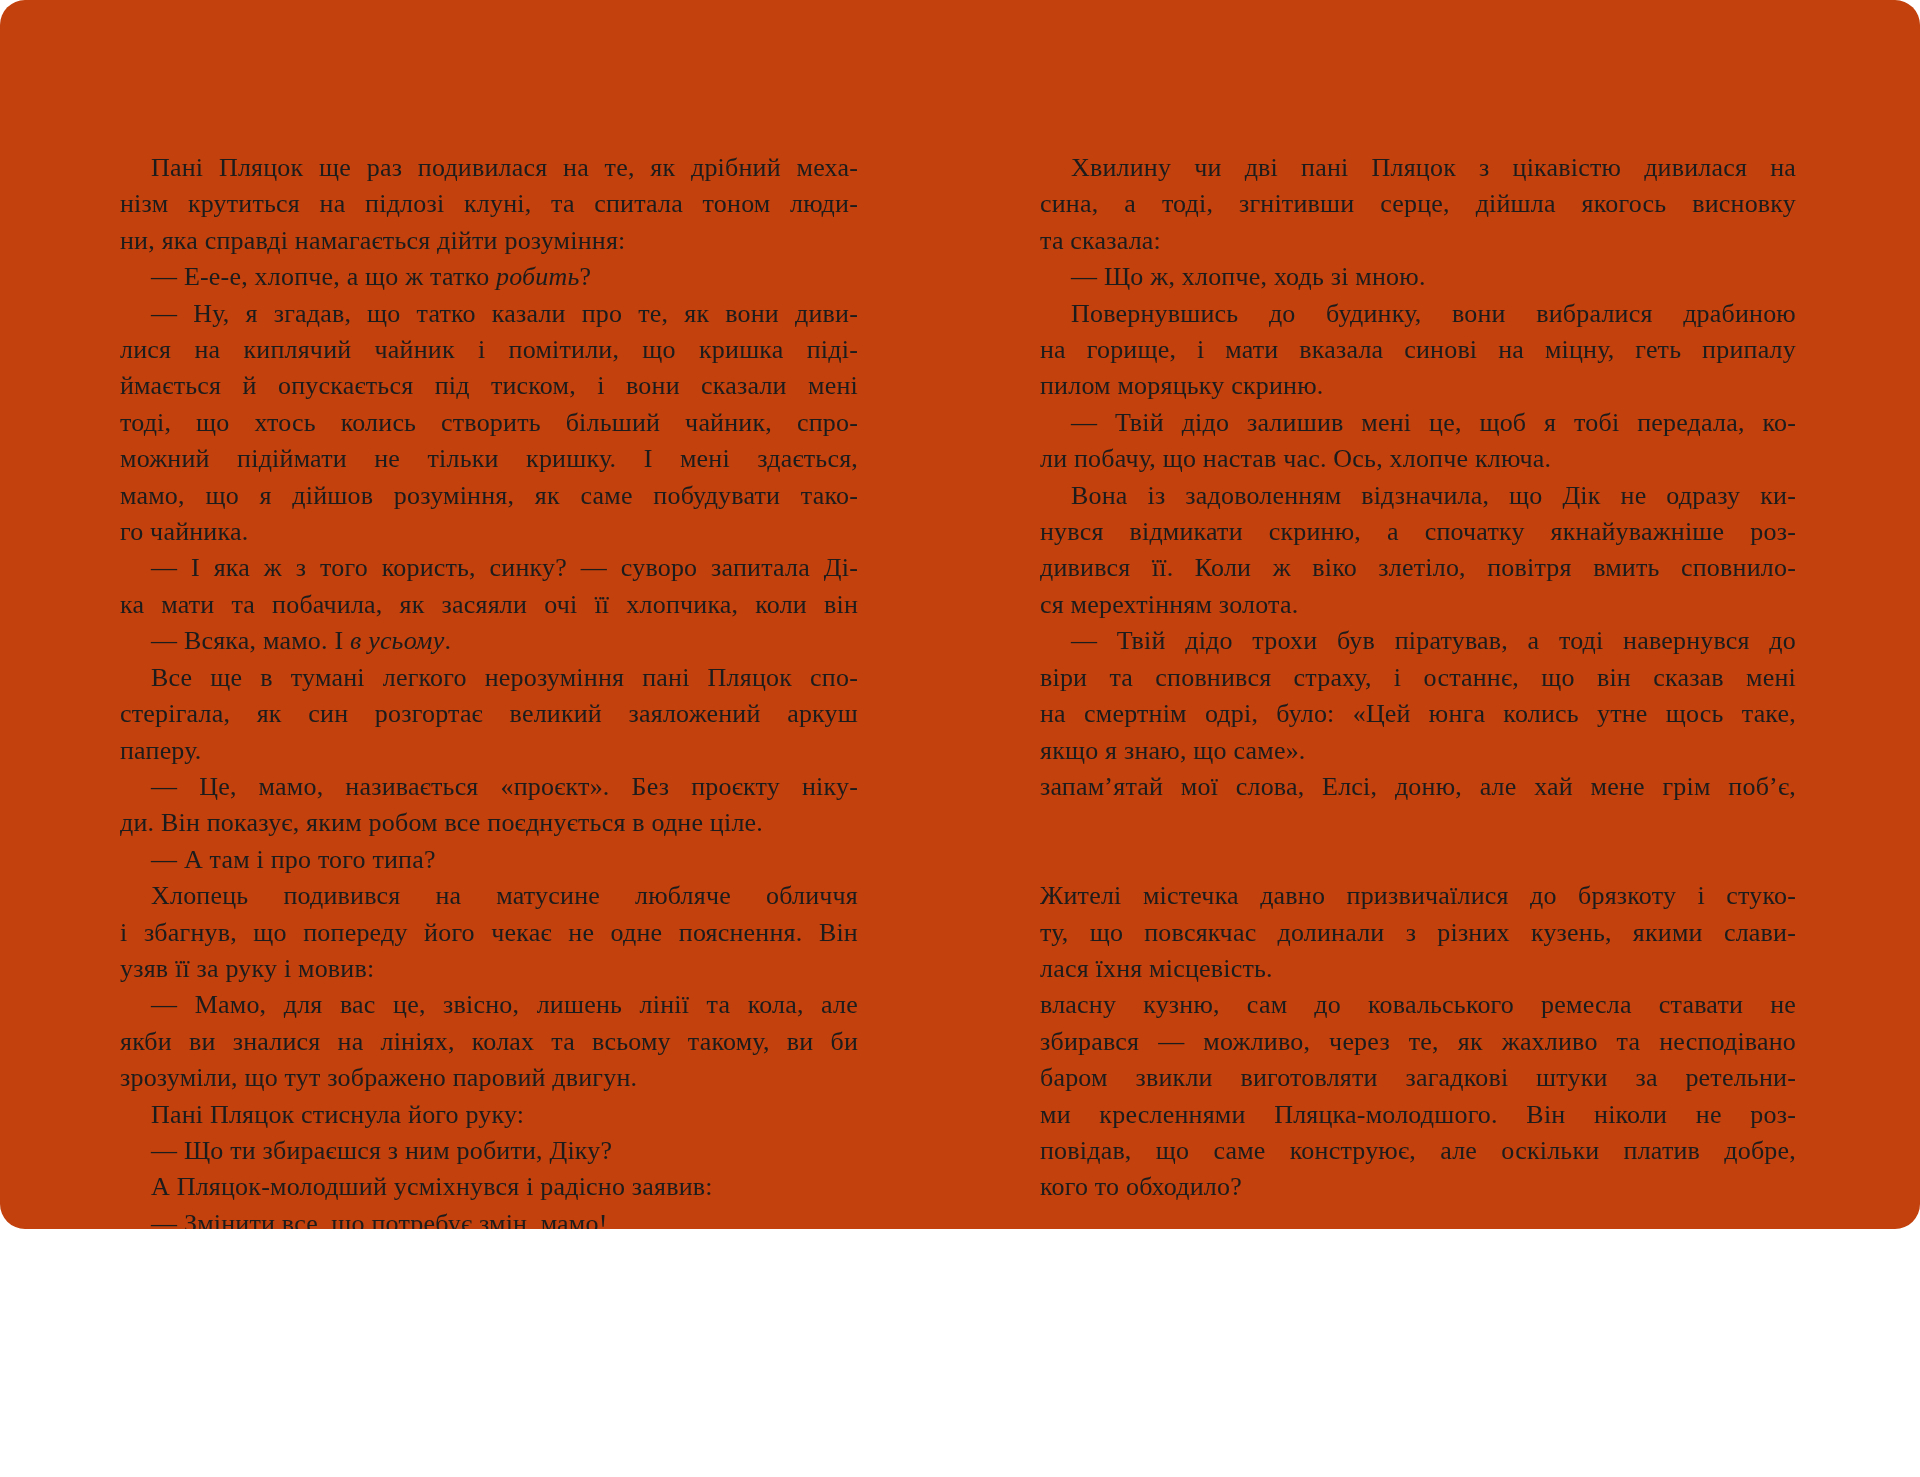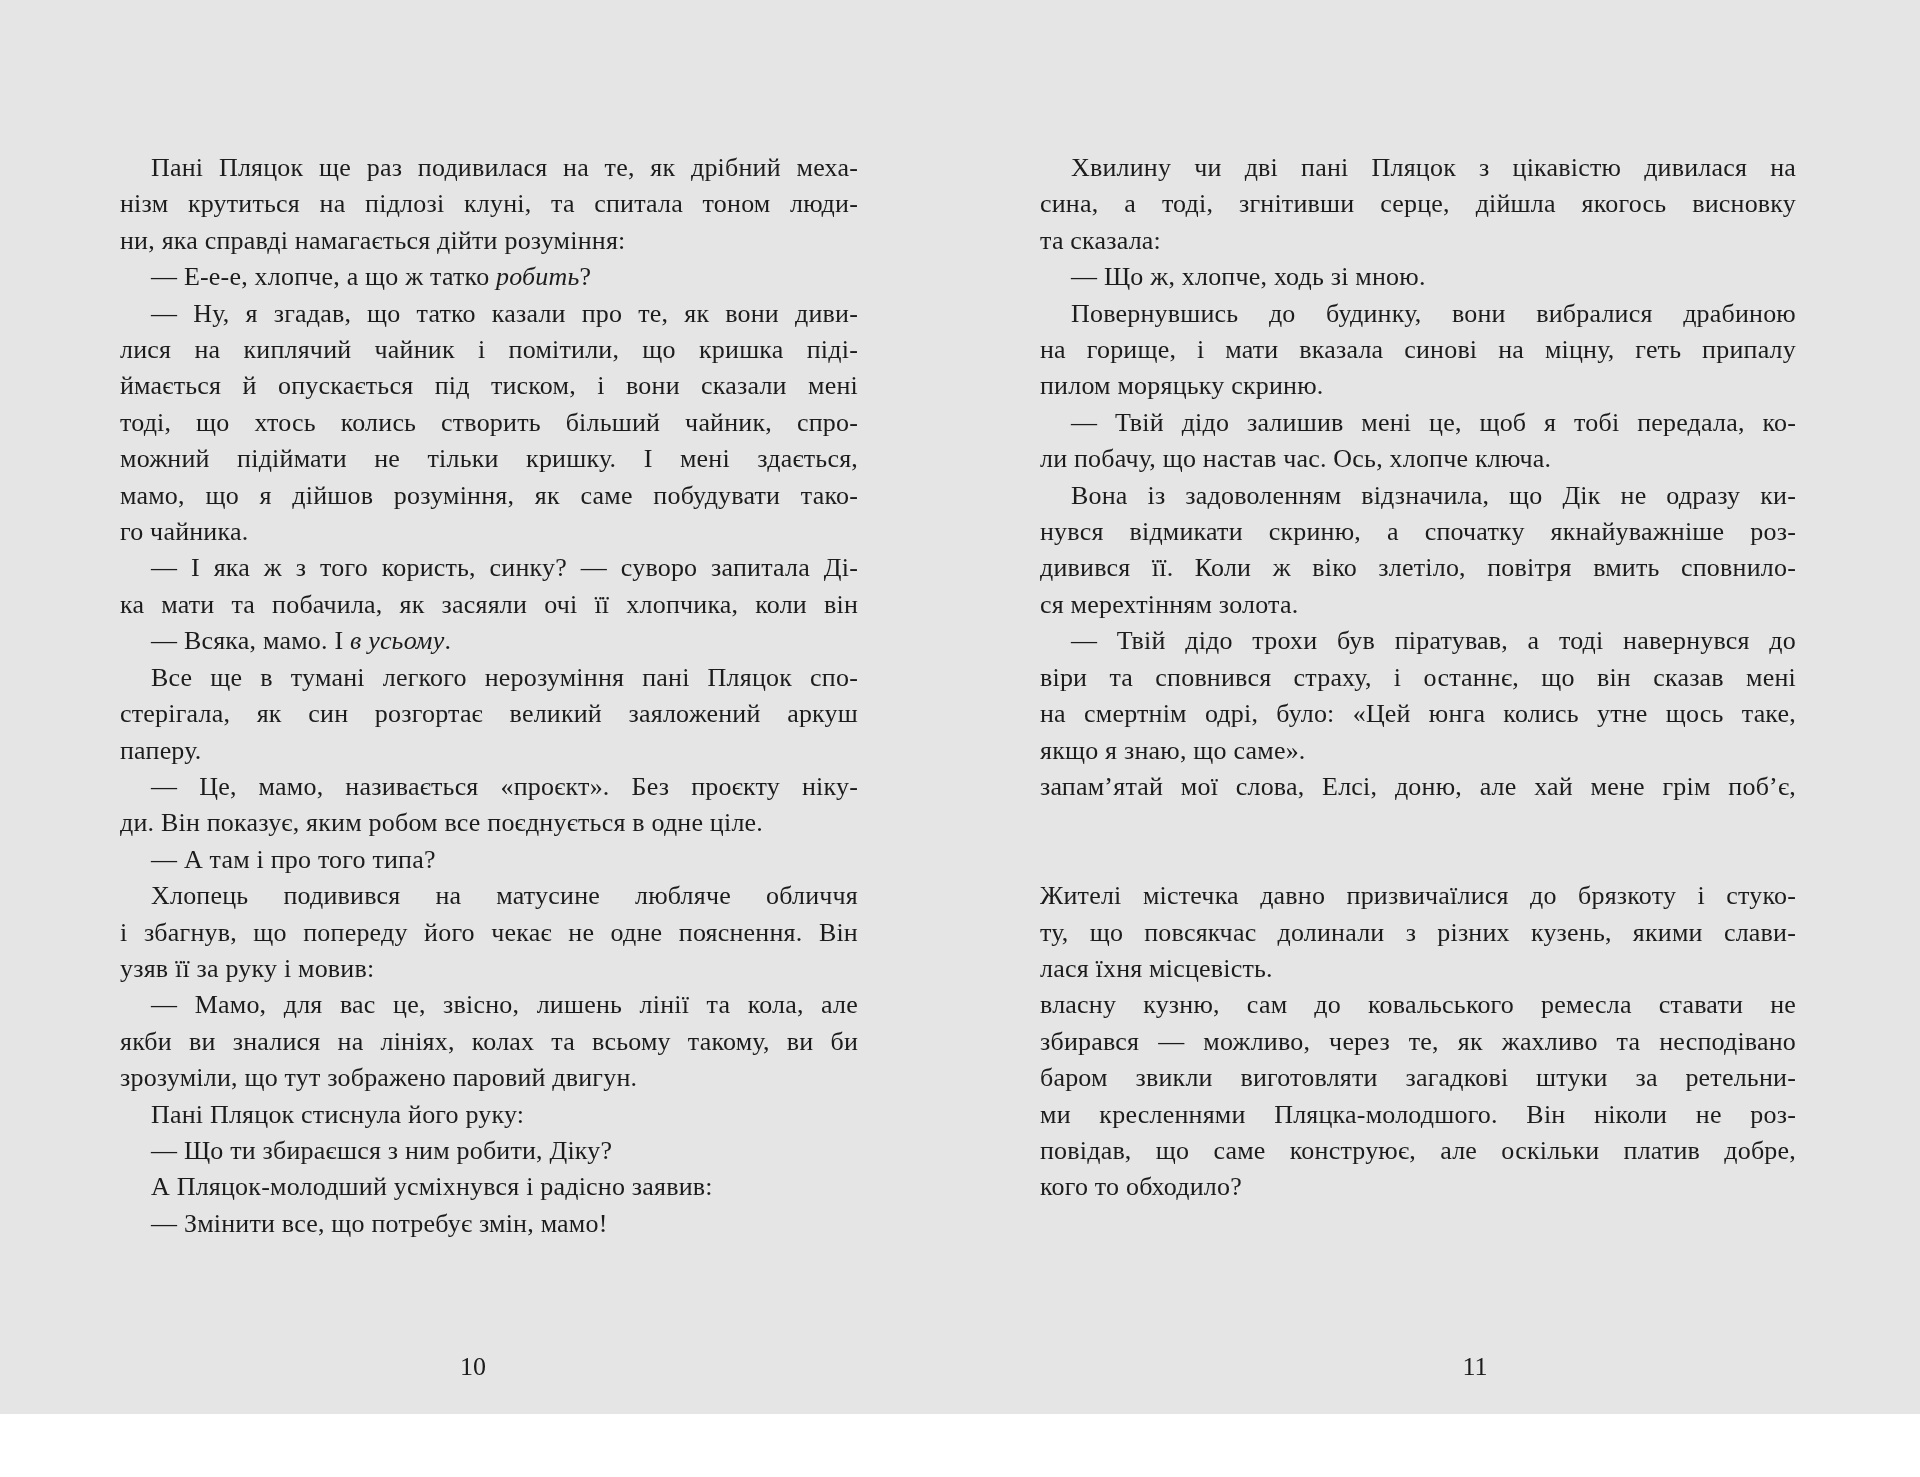--- a/index.html
+++ b/index.html
@@ -3,25 +3,26 @@
 <meta charset="utf-8">
 <style>
   html, body {
     margin: 0;
     padding: 0;
     background: #ffffff;
   }
   .sheet {
     position: relative;
     width: 1920px;
-    height: 1414px;
-    background: #e5e5e5;
+    height: 1229px;
+    background: #c2410c;
     overflow: hidden;
     font-family: "Liberation Serif", "DejaVu Serif", serif;
     color: #1c1c1c;
+    border-radius: 25px;
   }
   .page-col {
     position: absolute;
     top: 150px;
   }
   .page-col.left  { left: 120px;  width: 738px; }
   .page-col.right { left: 1040px; width: 756px; }
 
   .line {
     font-size: 26px;

